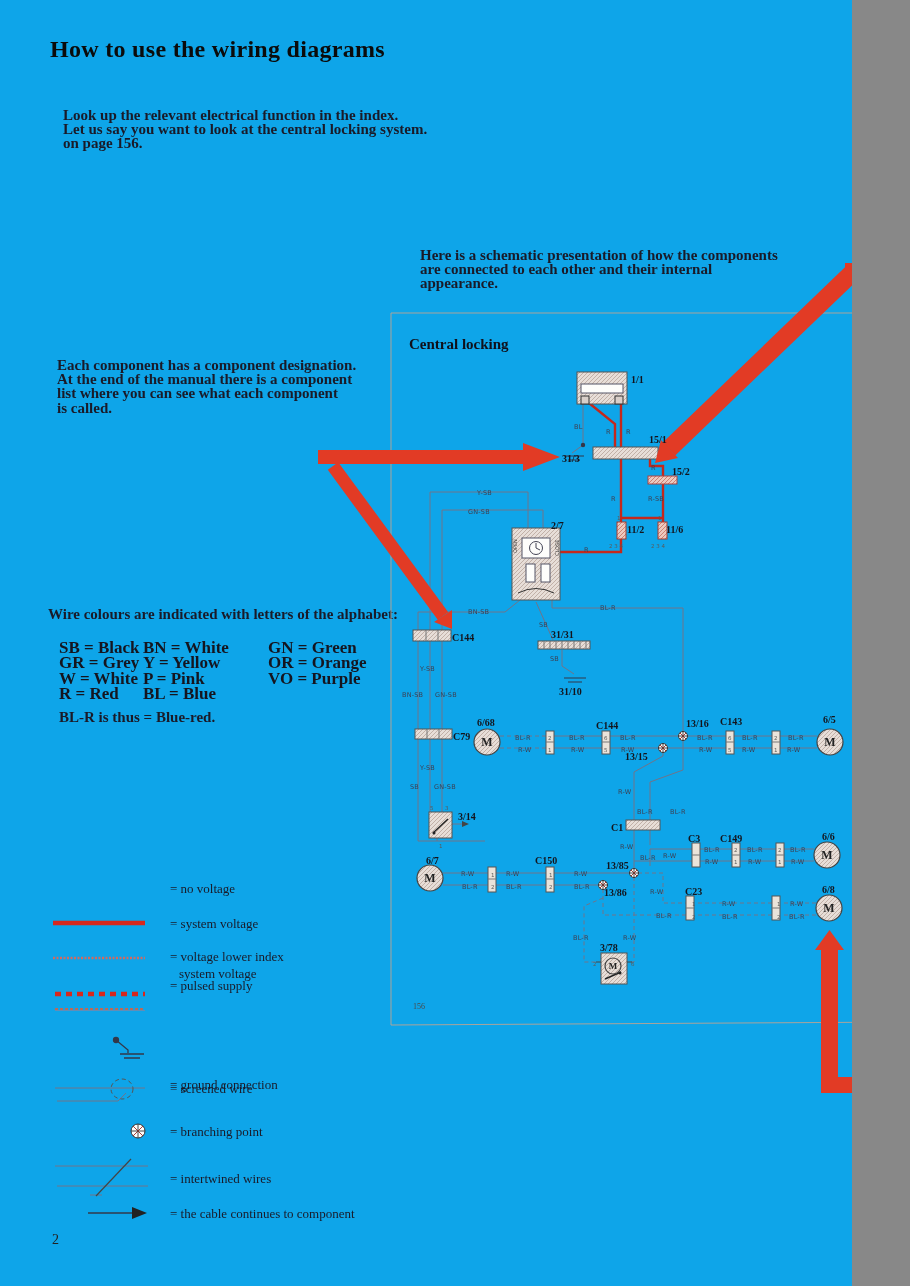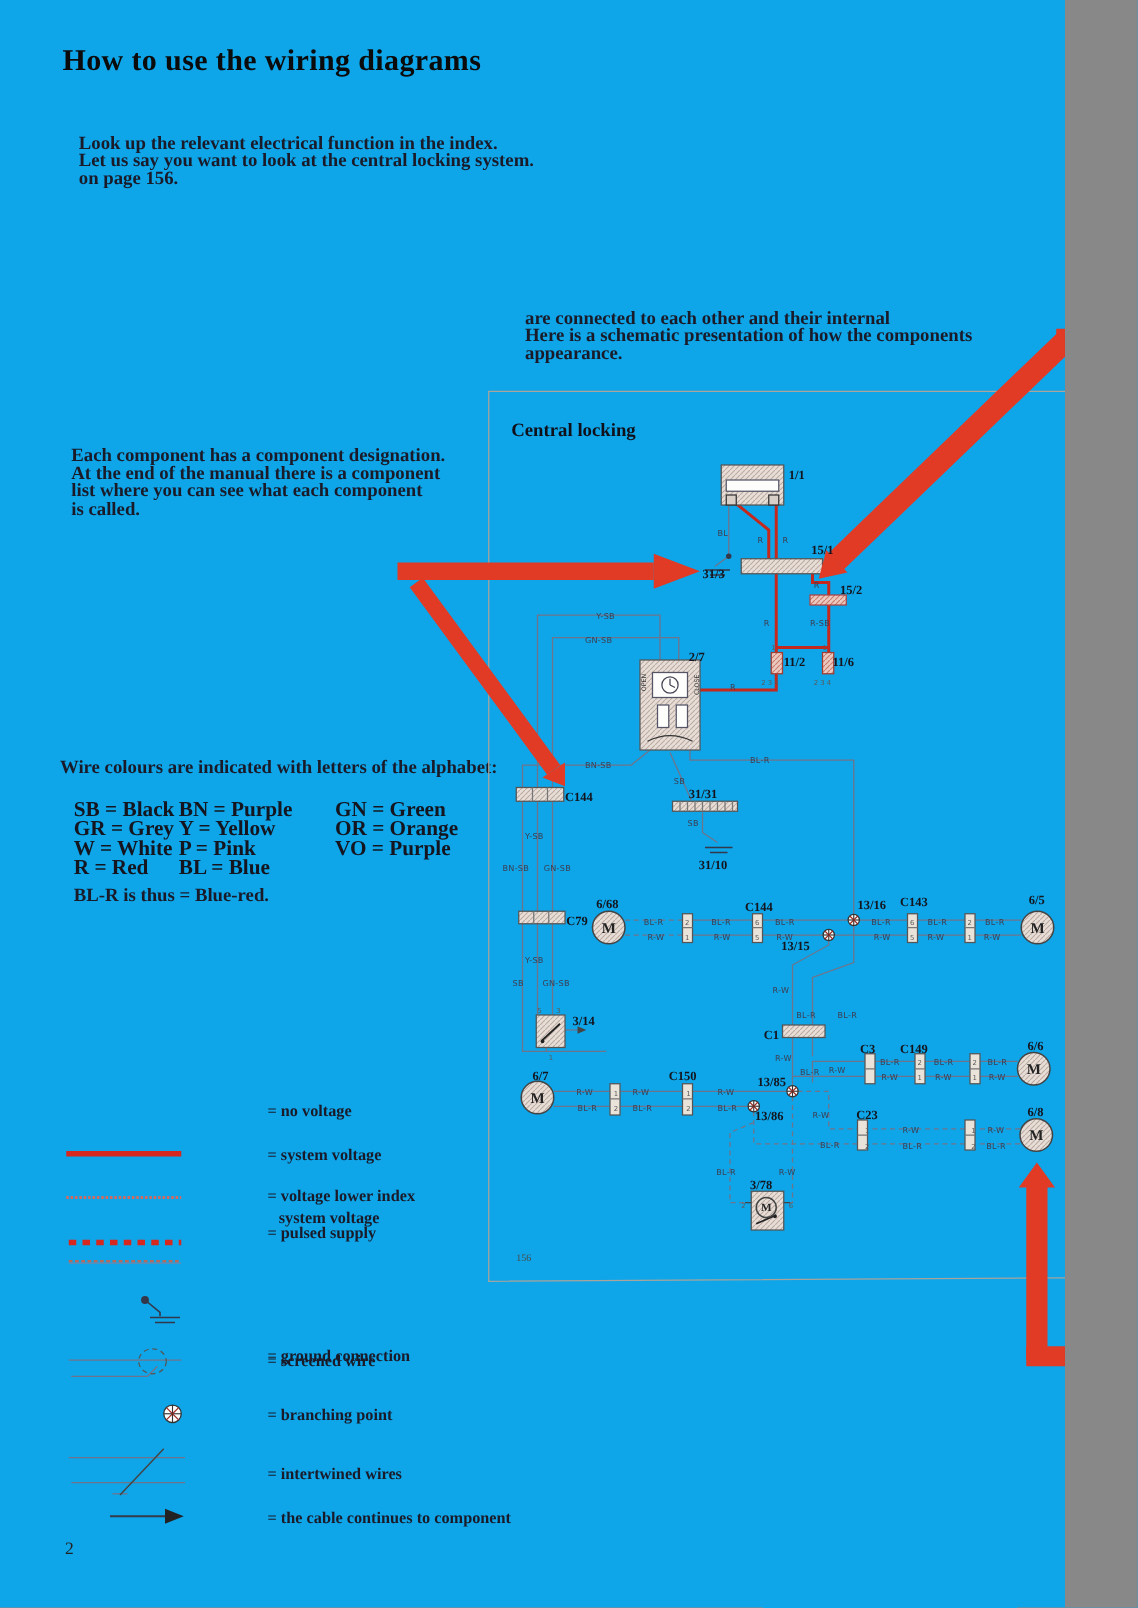--- a/index.html
+++ b/index.html
@@ -7,21 +7,21 @@
         font-family:"Liberation Serif",serif;color:#15151f;}
   .tblock{position:absolute;font-weight:700;font-size:15px;line-height:14.2px;color:#1a1a28;}
   #page-title{position:absolute;left:50px;top:36px;font-size:24px;font-weight:700;color:#0b0b0b;letter-spacing:.3px;}
   #intro{left:63px;top:108px;width:370px;}
   #schematic-note{left:420px;top:248px;width:360px;}
   #designation-note{left:57px;top:358px;width:320px;}
   #wire-colours-heading{left:48px;top:607px;width:400px;}
   .ccol{position:absolute;top:640px;font-weight:700;font-size:17px;line-height:15.3px;}
   #ccol1{left:59px;} #ccol2{left:143px;} #ccol3{left:240px;margin-left:28px;}
   #colour-example{left:59px;top:710px;width:250px;}
-  .legend-label{position:absolute;left:170px;font-weight:700;font-size:13px;color:#1a1a28;white-space:nowrap;margin-left:44px;}
+  .legend-label{position:absolute;left:170px;font-weight:400;font-size:13px;color:#1a1a28;white-space:nowrap;}
   #page-number{position:absolute;left:52px;top:1232px;font-size:14px;color:#222;}
   svg{position:absolute;left:0;top:0;}
   .dl-c{font:bold 10px "Liberation Serif",serif;fill:#14141c;}
   .dl-w{font:6.5px "DejaVu Sans",sans-serif;fill:#3c4054;letter-spacing:.2px;}
   .dl-p{font:5.5px "DejaVu Sans",sans-serif;fill:#5a5a5a;}
   .dl-dtitle{font:bold 15px "Liberation Serif",serif;fill:#10101a;}
   .dl-pr{font:8px "Liberation Serif",serif;fill:#4a4a4a;}
   .dl-v{font:5px "DejaVu Sans",sans-serif;fill:#3a3a3a;}
   .mM{font:bold 12px "Liberation Serif",serif;fill:#222;text-anchor:middle;}
 </style>
@@ -31,40 +31,40 @@
 <div id="page">
 
   <div id="page-title">How to use the wiring diagrams</div>
 
   <div id="intro" class="tblock">
       <div>Look up the relevant electrical function in the index.</div>
       <div>Let us say you want to look at the central locking system.</div>
       <div>on page 156.</div>
     </div>
   <div id="schematic-note" class="tblock">
+      <div>Here is a schematic presentation of how the components</div>
       <div>are connected to each other and their internal</div>
-      <div>Here is a schematic presentation of how the components</div>
       <div>appearance.</div>
     </div>
   <div id="designation-note" class="tblock">
       <div>Each component has a component designation.</div>
       <div>At the end of the manual there is a component</div>
       <div>list where you can see what each component</div>
       <div>is called.</div>
     </div>
 
   <div id="wire-colours-heading" class="tblock">Wire colours are indicated with letters of the alphabet:</div>
   <div id="ccol1" class="ccol">
       <div>SB = Black</div>
       <div>GR = Grey</div>
       <div>W = White</div>
       <div>R = Red</div>
     </div>
   <div id="ccol2" class="ccol">
-      <div>BN = Purple</div>
+      <div>BN = White</div>
       <div>Y = Yellow</div>
       <div>P = Pink</div>
       <div>BL = Blue</div>
     </div>
   <div id="ccol3" class="ccol">
       <div>GN = Green</div>
       <div>OR = Orange</div>
       <div>VO = Purple</div>
     </div>
   <div id="colour-example" class="tblock">BL-R is thus = Blue-red.</div>

